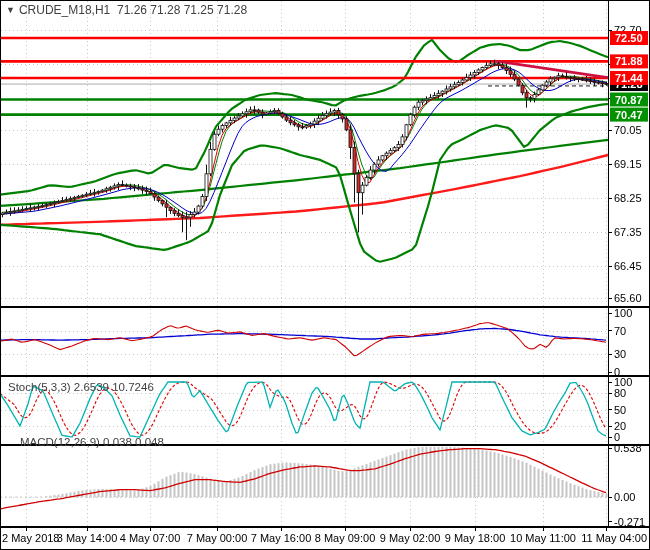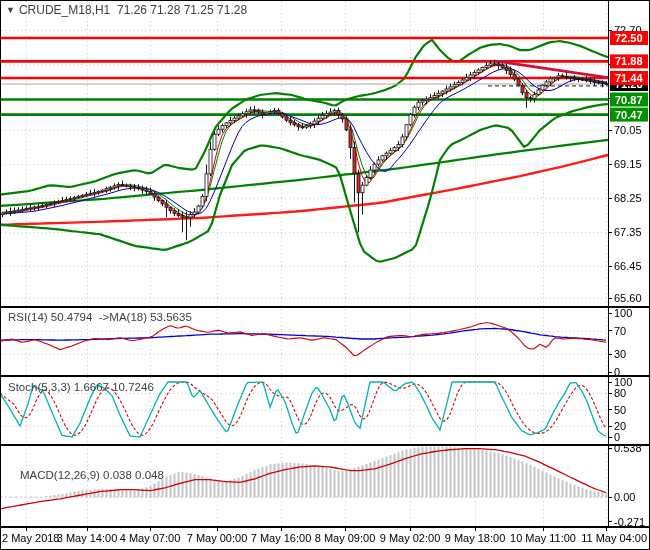--- a/index.html
+++ b/index.html
@@ -4,21 +4,21 @@
 <style>
   html,body{margin:0;padding:0;background:#ffffff;}
   #screen{position:relative;width:650px;height:550px;background:#ffffff;overflow:hidden;
           font-family:"Liberation Sans",sans-serif;}
   #chart-svg{position:absolute;left:0;top:0;}
   .overlay-label{position:absolute;color:#404040;font-size:11.5px;white-space:pre;
                  font-family:"Liberation Sans",sans-serif;}
   #title-bar{left:6px;top:3px;font-size:12px;}
   #rsi-label{left:8px;top:311px;}
   #stoch-label{left:8px;top:381px;}
-  #macd-label{left:8px;top:469px;padding-left:12px;}
+  #macd-label{left:8px;top:436px;padding-left:12px;}
   .marker{display:inline-block;font-size:9px;vertical-align:1px;margin-right:4px;}
 </style>
 </head>
 <body>
 
 <div id="screen">
   <svg id="chart-svg" width="650" height="550">
       <g>
         <line x1="26.5" y1="1" x2="26.5" y2="527" stroke="#c9c9c9" stroke-dasharray="1 3" shape-rendering="crispEdges"></line>
         <line x1="87.5" y1="1" x2="87.5" y2="527" stroke="#c9c9c9" stroke-dasharray="1 3" shape-rendering="crispEdges"></line>
@@ -603,16 +603,15 @@
         <text x="410" y="542" font-size="11" font-family="Liberation Sans, sans-serif" fill="#000" text-anchor="middle">9 May 02:00</text>
         <line x1="475.5" y1="527" x2="475.5" y2="531" stroke="#000" shape-rendering="crispEdges"></line>
         <text x="475" y="542" font-size="11" font-family="Liberation Sans, sans-serif" fill="#000" text-anchor="middle">9 May 18:00</text>
         <line x1="543.5" y1="527" x2="543.5" y2="531" stroke="#000" shape-rendering="crispEdges"></line>
         <text x="543" y="542" font-size="11" font-family="Liberation Sans, sans-serif" fill="#000" text-anchor="middle">10 May 11:00</text>
         <line x1="606.5" y1="527" x2="606.5" y2="531" stroke="#000" shape-rendering="crispEdges"></line>
         <text x="647" y="542" font-size="11" font-family="Liberation Sans, sans-serif" fill="#000" text-anchor="end">11 May 04:00</text>
       </g>
     </svg>
   <div id="title-bar" class="overlay-label"><span class="marker">▼</span><span>CRUDE_M18,H1</span>&nbsp;&nbsp;<span>71.26 71.28 71.25 71.28</span></div>
-  <div id="rsi-label" class="overlay-label">RSI(14) 50.4794  -&gt;MA(18) 53.5635</div>
-  <div id="stoch-label" class="overlay-label">Stoch(5,3,3) 1.6667 10.7246</div>
+  <div id="stoch-label" class="overlay-label">Stoch(5,3,3) 2.6539 10.7246</div>
   <div id="macd-label" class="overlay-label">MACD(12,26,9) 0.038 0.048</div>
 </div>
 
 </body></html>

